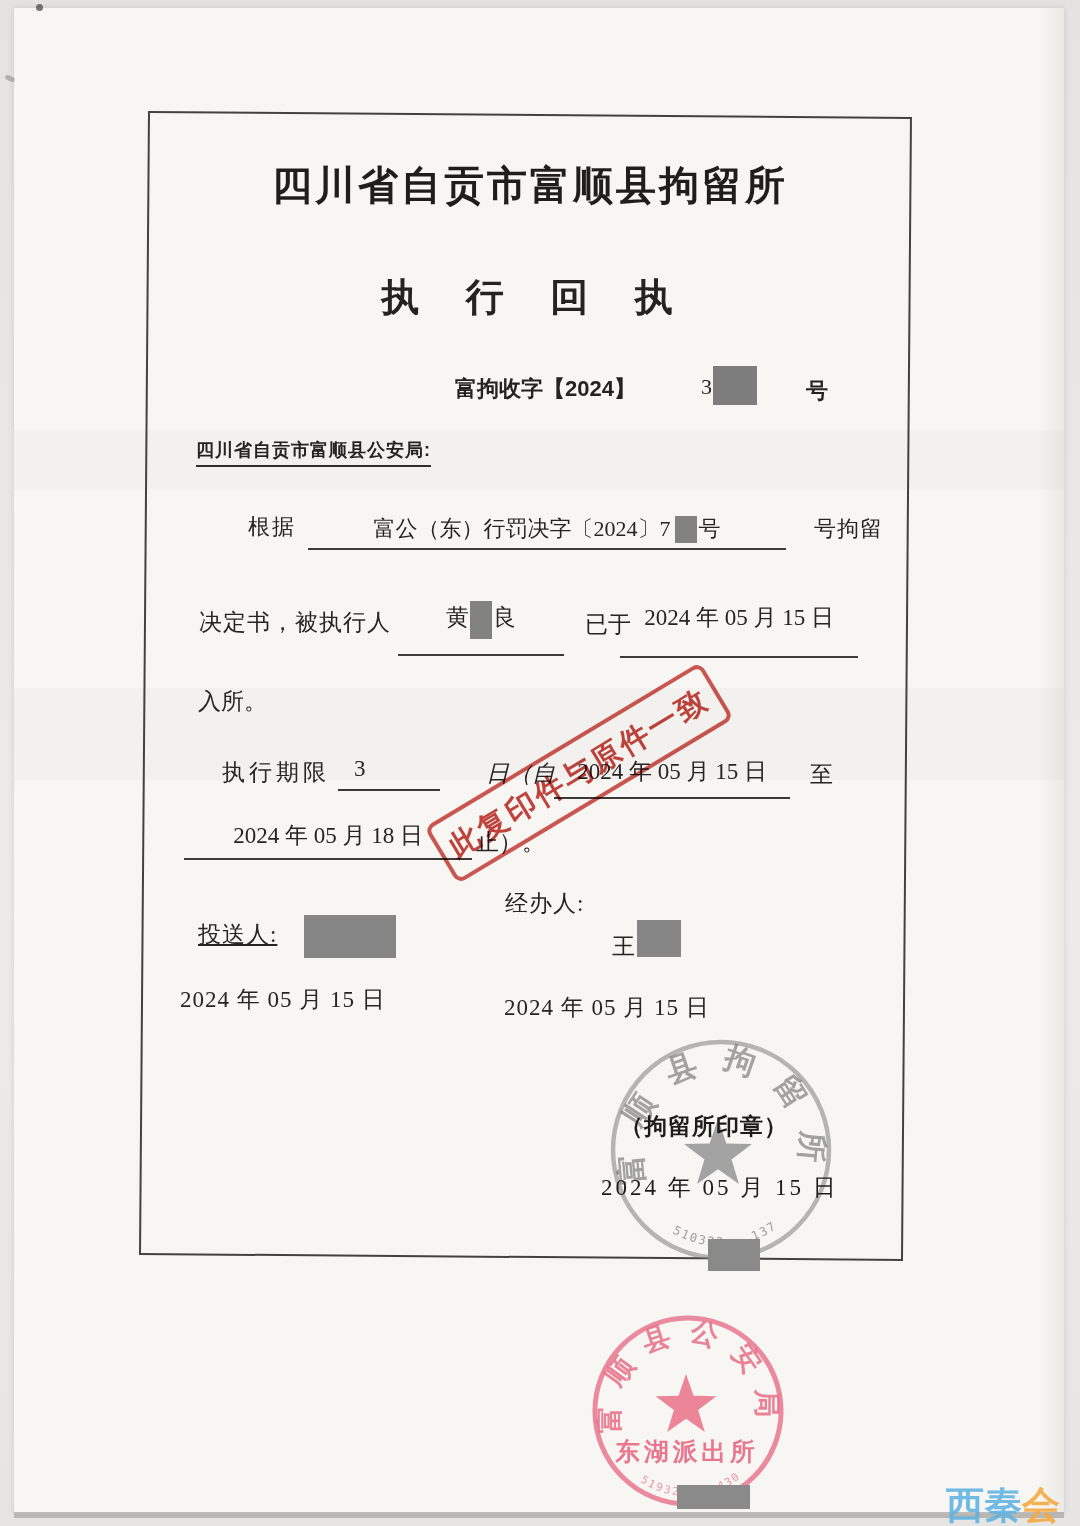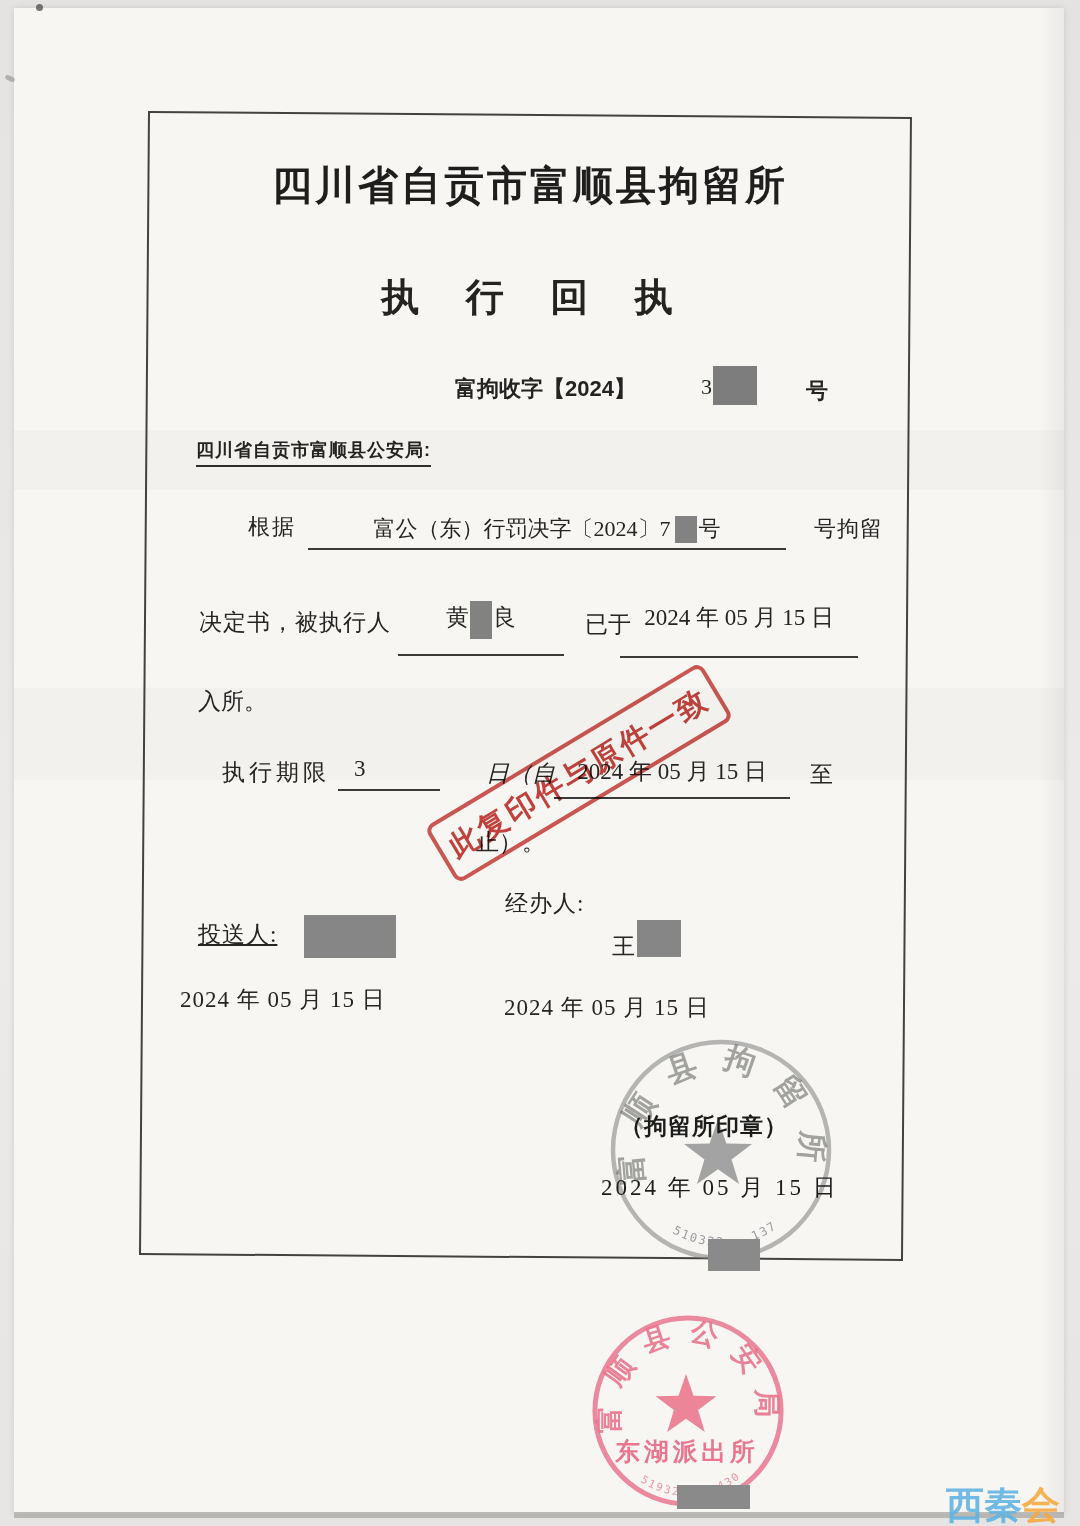--- a/index.html
+++ b/index.html
@@ -105,20 +105,23 @@
 
   <div class="abs t23" style="left:222px;top:757px;letter-spacing:4px;">执行期限</div>
   <div class="abs ul" style="left:338px;top:756px;width:102px;height:35px;padding-left:16px;box-sizing:border-box;">
     <span class="t23">3</span>
   </div>
   <div class="abs t23" style="left:486px;top:758px;font-style:italic;">日（自</div>
   <div class="abs ul" style="left:554px;top:756px;width:236px;height:41px;text-align:center;">
     <span class="t23">2024 年 05 月 15 日</span>
   </div>
   <div class="abs t23" style="left:810px;top:759px;">至</div>
+  <div class="abs ul" style="left:184px;top:820px;width:288px;height:38px;text-align:center;">
+    <span class="t23">2024 年 05 月 18 日</span>
+  </div>
   <div class="abs t23" style="left:476px;top:827px;">止）。</div>
 
   <div class="abs copy-stamp sans">此复印件与原件一致</div>
 
   <div class="abs t23" style="left:198px;top:919px;letter-spacing:1px;text-decoration:underline;">投送人:</div>
   <div class="abs redact" style="left:304px;top:915px;width:92px;height:43px;background:#868686;"></div>
   <div class="abs t23" style="left:505px;top:888px;letter-spacing:1px;">经办人:</div>
   <div class="abs t23" style="left:612px;top:931px;">王</div>
   <div class="abs redact" style="left:637px;top:920px;width:44px;height:37px;background:#868686;"></div>
 

